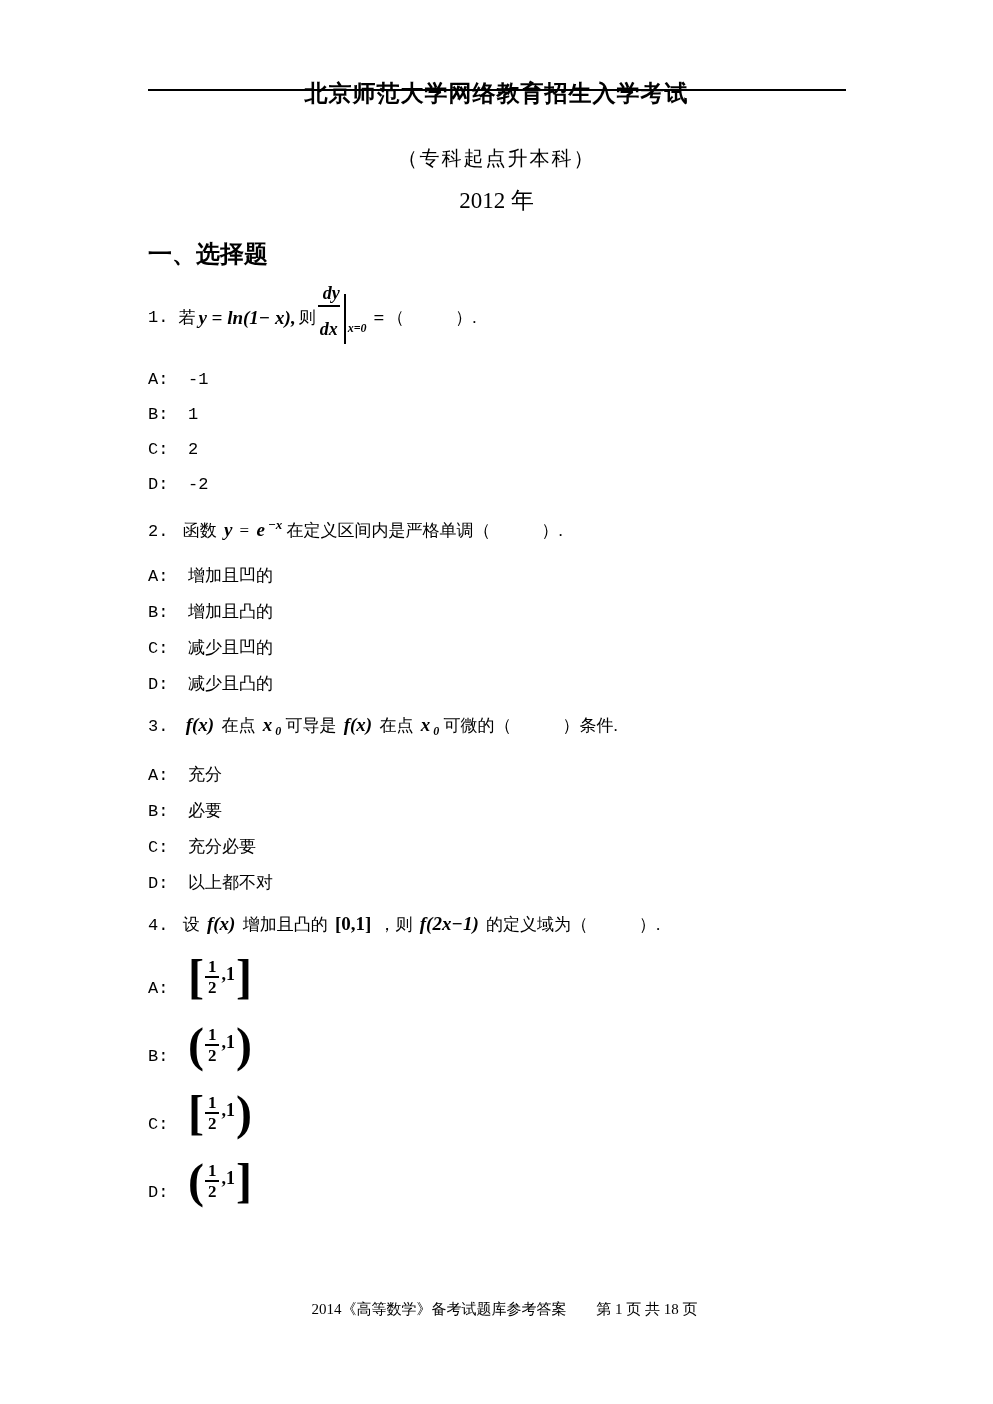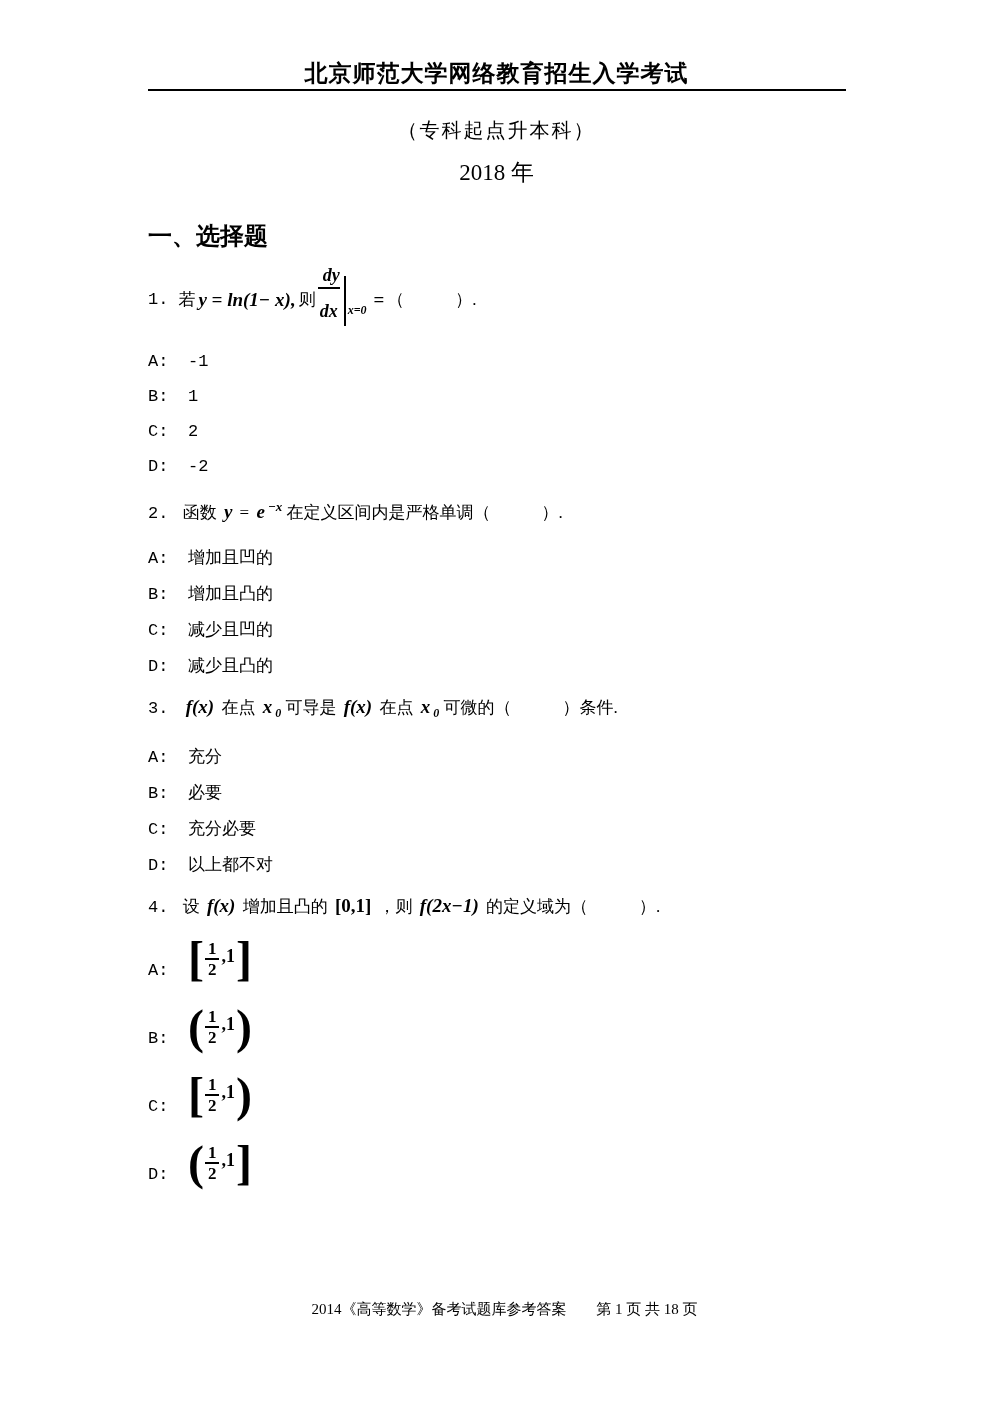--- a/index.html
+++ b/index.html
@@ -2,27 +2,27 @@
 <html><head>
 <meta charset="utf-8">
 <style>
   * { margin:0; padding:0; box-sizing:border-box; }
   html, body { background:#ffffff; }
   .page {
     position:relative; width:993px; height:1404px; background:#fff;
     color:#000; font-family:"Liberation Serif", serif; overflow:hidden;
   }
   .header-rule { position:absolute; top:89px; left:148px; width:698px; border-top:2px solid #000; }
-  .doc-header { padding-top:60px; text-align:center; }
+  .doc-header { padding-top:80px; text-align:center; }
   .title-main { font-family:"DejaVu Sans", sans-serif; font-weight:bold; font-size:23px; line-height:1.2; letter-spacing:1px; }
-  .title-sub  { margin-top:30px; font-size:20px; line-height:1.2; letter-spacing:2px; }
+  .title-sub  { margin-top:38px; font-size:20px; line-height:1.2; letter-spacing:2px; }
   .title-big  { margin-top:20px; font-family:"DejaVu Sans", sans-serif; font-weight:bold; font-size:38px; line-height:1.15; letter-spacing:1px; }
   .title-year { margin-top:17px; font-size:23px; line-height:1.2; }
   .content { padding-left:148px; padding-right:110px; }
-  .section-heading { margin-top:36px; font-family:"DejaVu Sans", sans-serif; font-weight:bold; font-size:24px; line-height:1.2; }
+  .section-heading { margin-top:26px; font-family:"DejaVu Sans", sans-serif; font-weight:bold; font-size:24px; line-height:1.2; }
   .qnum  { font-family:"Liberation Mono", monospace; font-size:17px; margin-right:10px; }
   .qtext { font-size:17px; }
   .math  { font-family:"Liberation Serif", serif; font-style:italic; font-weight:bold; font-size:19px; margin:0 3px; }
   .math-upright { font-family:"Liberation Serif", serif; font-weight:bold; font-size:19px; margin:0 3px; }
   .msup { font-size:13px; font-style:italic; font-weight:bold; font-family:"Liberation Serif", serif; }
   .msub { font-size:12px; font-style:italic; font-weight:bold; font-family:"Liberation Serif", serif; }
   .q1-line { margin-top:14px; display:flex; align-items:center; }
   .q-line  { margin-top:14px; font-size:17px; line-height:32px; }
   .frac { display:inline-flex; flex-direction:column; align-items:flex-end;
           font-family:"Liberation Serif", serif; font-style:italic; font-weight:bold;
@@ -52,21 +52,21 @@
 </head>
 <body>
 
 <div class="page">
 
   <div class="header-rule"></div>
 
   <div class="doc-header">
     <div class="title-main">北京师范大学网络教育招生入学考试</div>
     <div class="title-sub">（专科起点升本科）</div>
-    <div class="title-year">2018 年</div>
+    <div class="title-year">2012 年</div>
   </div>
 
   <div class="content">
 
     <div class="section-heading">一、选择题</div>
 
     <div class="q1-line">
       <span class="qnum">1.</span>
       <span class="qtext">若</span>
       <span class="math">y = ln(1− x),</span>

